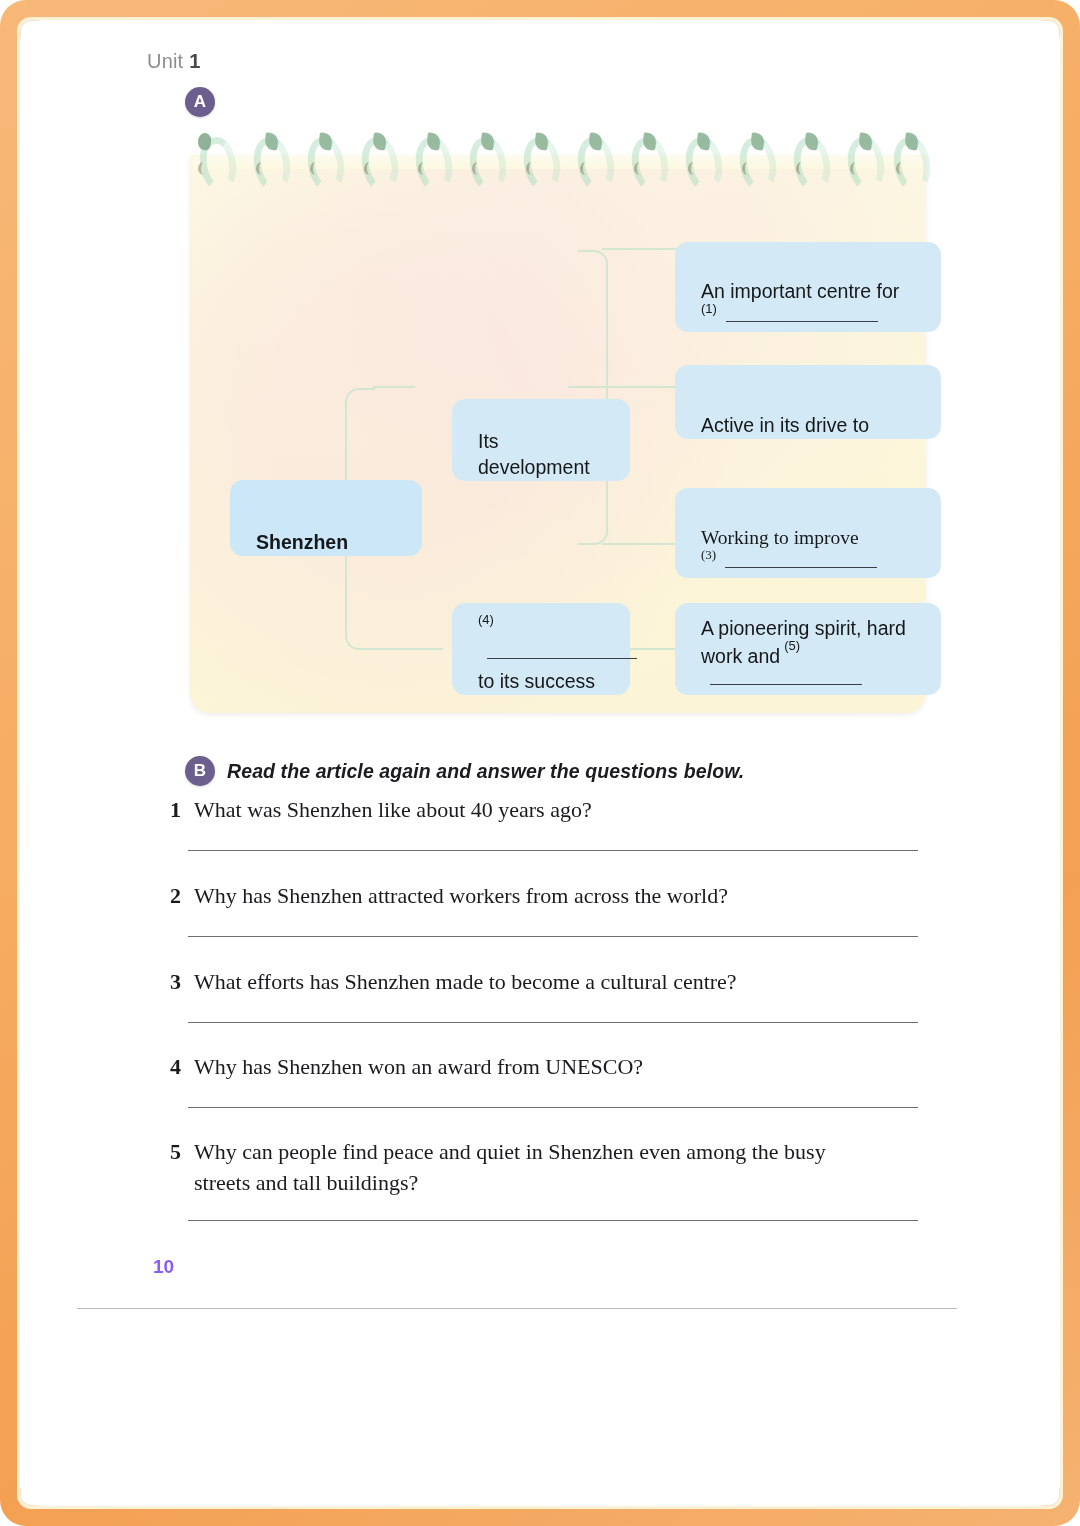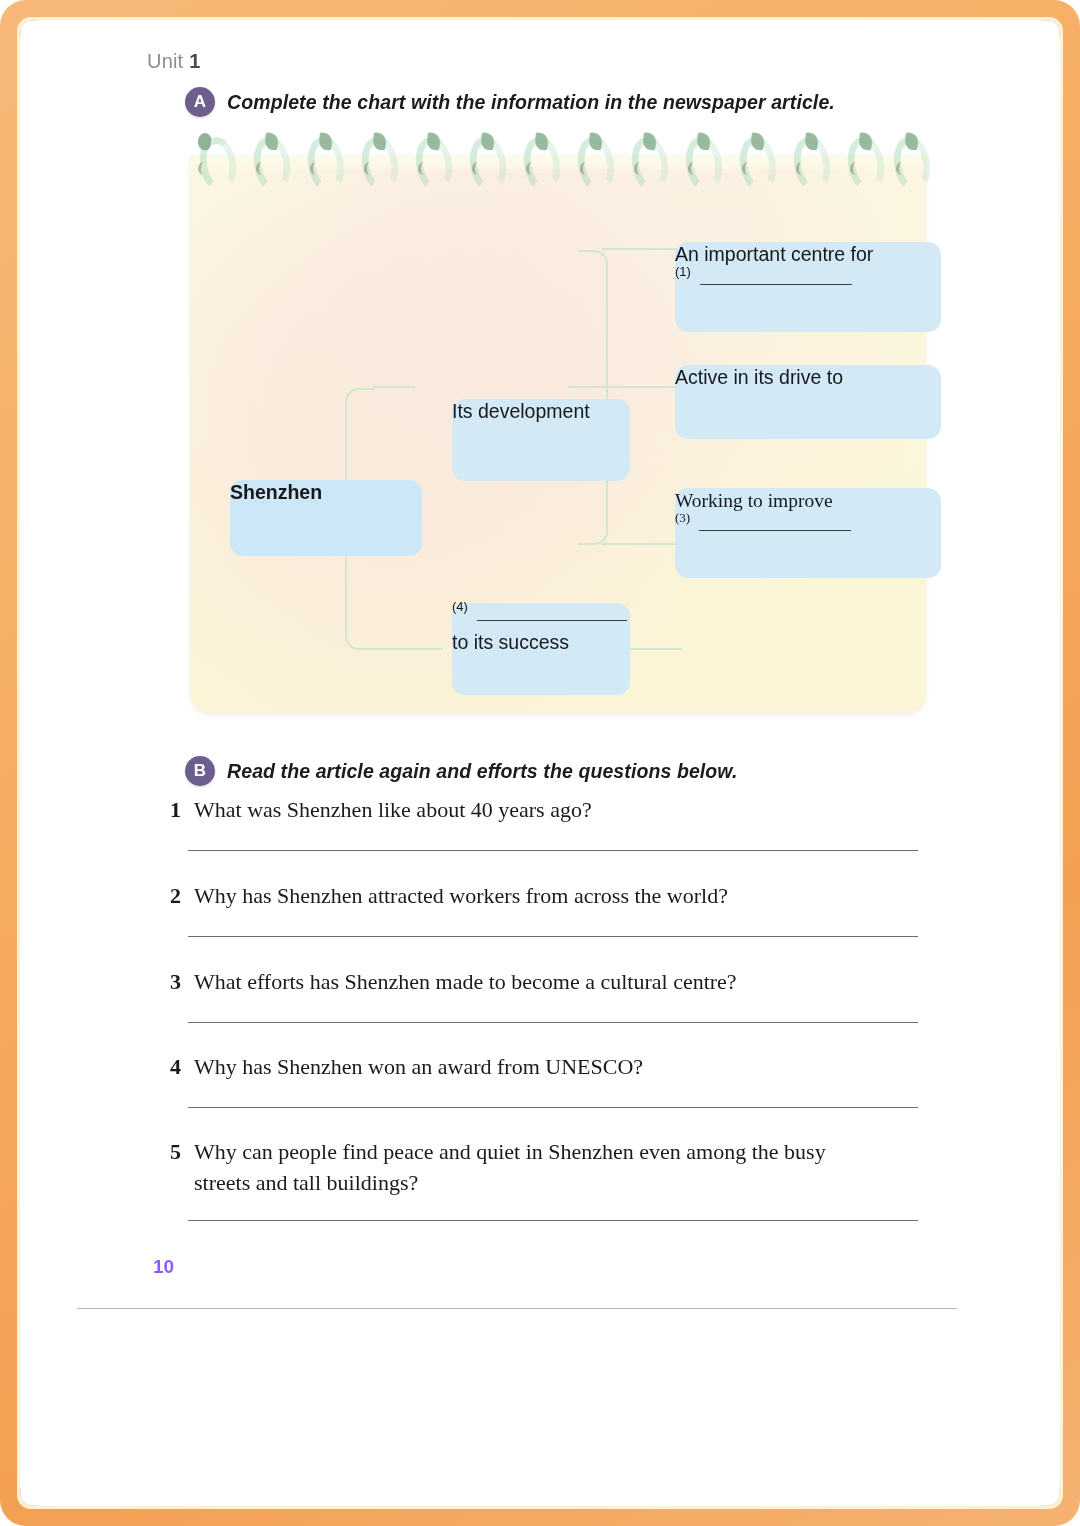--- a/index.html
+++ b/index.html
@@ -103,22 +103,22 @@
     border-radius:60% 0 0 60%;
   }
 
   
   #map{position:absolute;left:0;top:22px;width:736px;height:558px;}
   .node{
     position:absolute;
     background:#d3eaf6;
     border-radius:13px;
     box-sizing:border-box;
-    display:flex;flex-direction:column;justify-content:flex-start;
-    padding:0 0;
+    display:flex;flex-direction:column;justify-content:flex-end;
+    padding:0 26px;
     color:#16181a;
     font-size:19.5px;
     line-height:1.33;
   }
   .node.center{
     background:#cce7f7;
     font-weight:700;
     align-items:flex-start;
   }
   .node .sup{
@@ -167,21 +167,20 @@
 
 <div id="page">
   <div id="frame-inner"></div>
 
   <div id="sheet">
 
     <div class="unit-label"><span>Unit </span><b>1</b></div>
 
     <div class="task" style="left:165px;top:67px;">
       <div class="badge">A</div>
-      <div class="task-text">Complete the chart with the information in the newspaper article.</div>
     </div>
 
     <div id="notepad">
       <div id="pad-body"></div>
       <div id="pad-top-edge"></div>
 
       <div class="spiral" style="left:6px;">
         <div class="loop"></div>
           <div class="tip" style="left:2px;background:#8aae92;border-radius:60% 8px 40% 60%;"></div>
           <div class="hole" style="left:2px;"></div>
@@ -299,27 +298,31 @@
         <div class="node" style="left:485px;top:333px;width:266px;height:90px;font-family:Liberation Serif, serif;">
           <span>Working to improve</span>
           <span><span class="sup">(3)</span><span class="blank" style="width:152px;margin-left:9px;"></span></span>
         </div>
 
         <div class="node" style="left:262px;top:448px;width:178px;height:92px;">
           <span><span class="sup">(4)</span><span class="blank" style="width:150px;margin-left:9px;"></span></span>
           <span>to its success</span>
         </div>
 
+        <div class="node" style="left:485px;top:448px;width:266px;height:92px;">
+          <span>A pioneering spirit, hard</span>
+          <span><span>work and</span><span class="sup" style="margin-left:4px;">(5)</span><span class="blank" style="width:152px;margin-left:9px;"></span></span>
+        </div>
 
       </div>
     </div>
 
     <div class="task" style="left:165px;top:736px;">
       <div class="badge">B</div>
-      <div class="task-text">Read the article again and efforts the questions below.</div>
+      <div class="task-text">Read the article again and answer the questions below.</div>
     </div>
 
     <div id="questions">
 
       <div class="q" style="left:145px;top:774px;width:760px;">
         <span class="num">1</span>
         <span class="txt">What was Shenzhen like about 40 years ago?</span>
       </div>
       <div class="ansline" style="left:168px;top:830px;width:730px;"></div>
 

